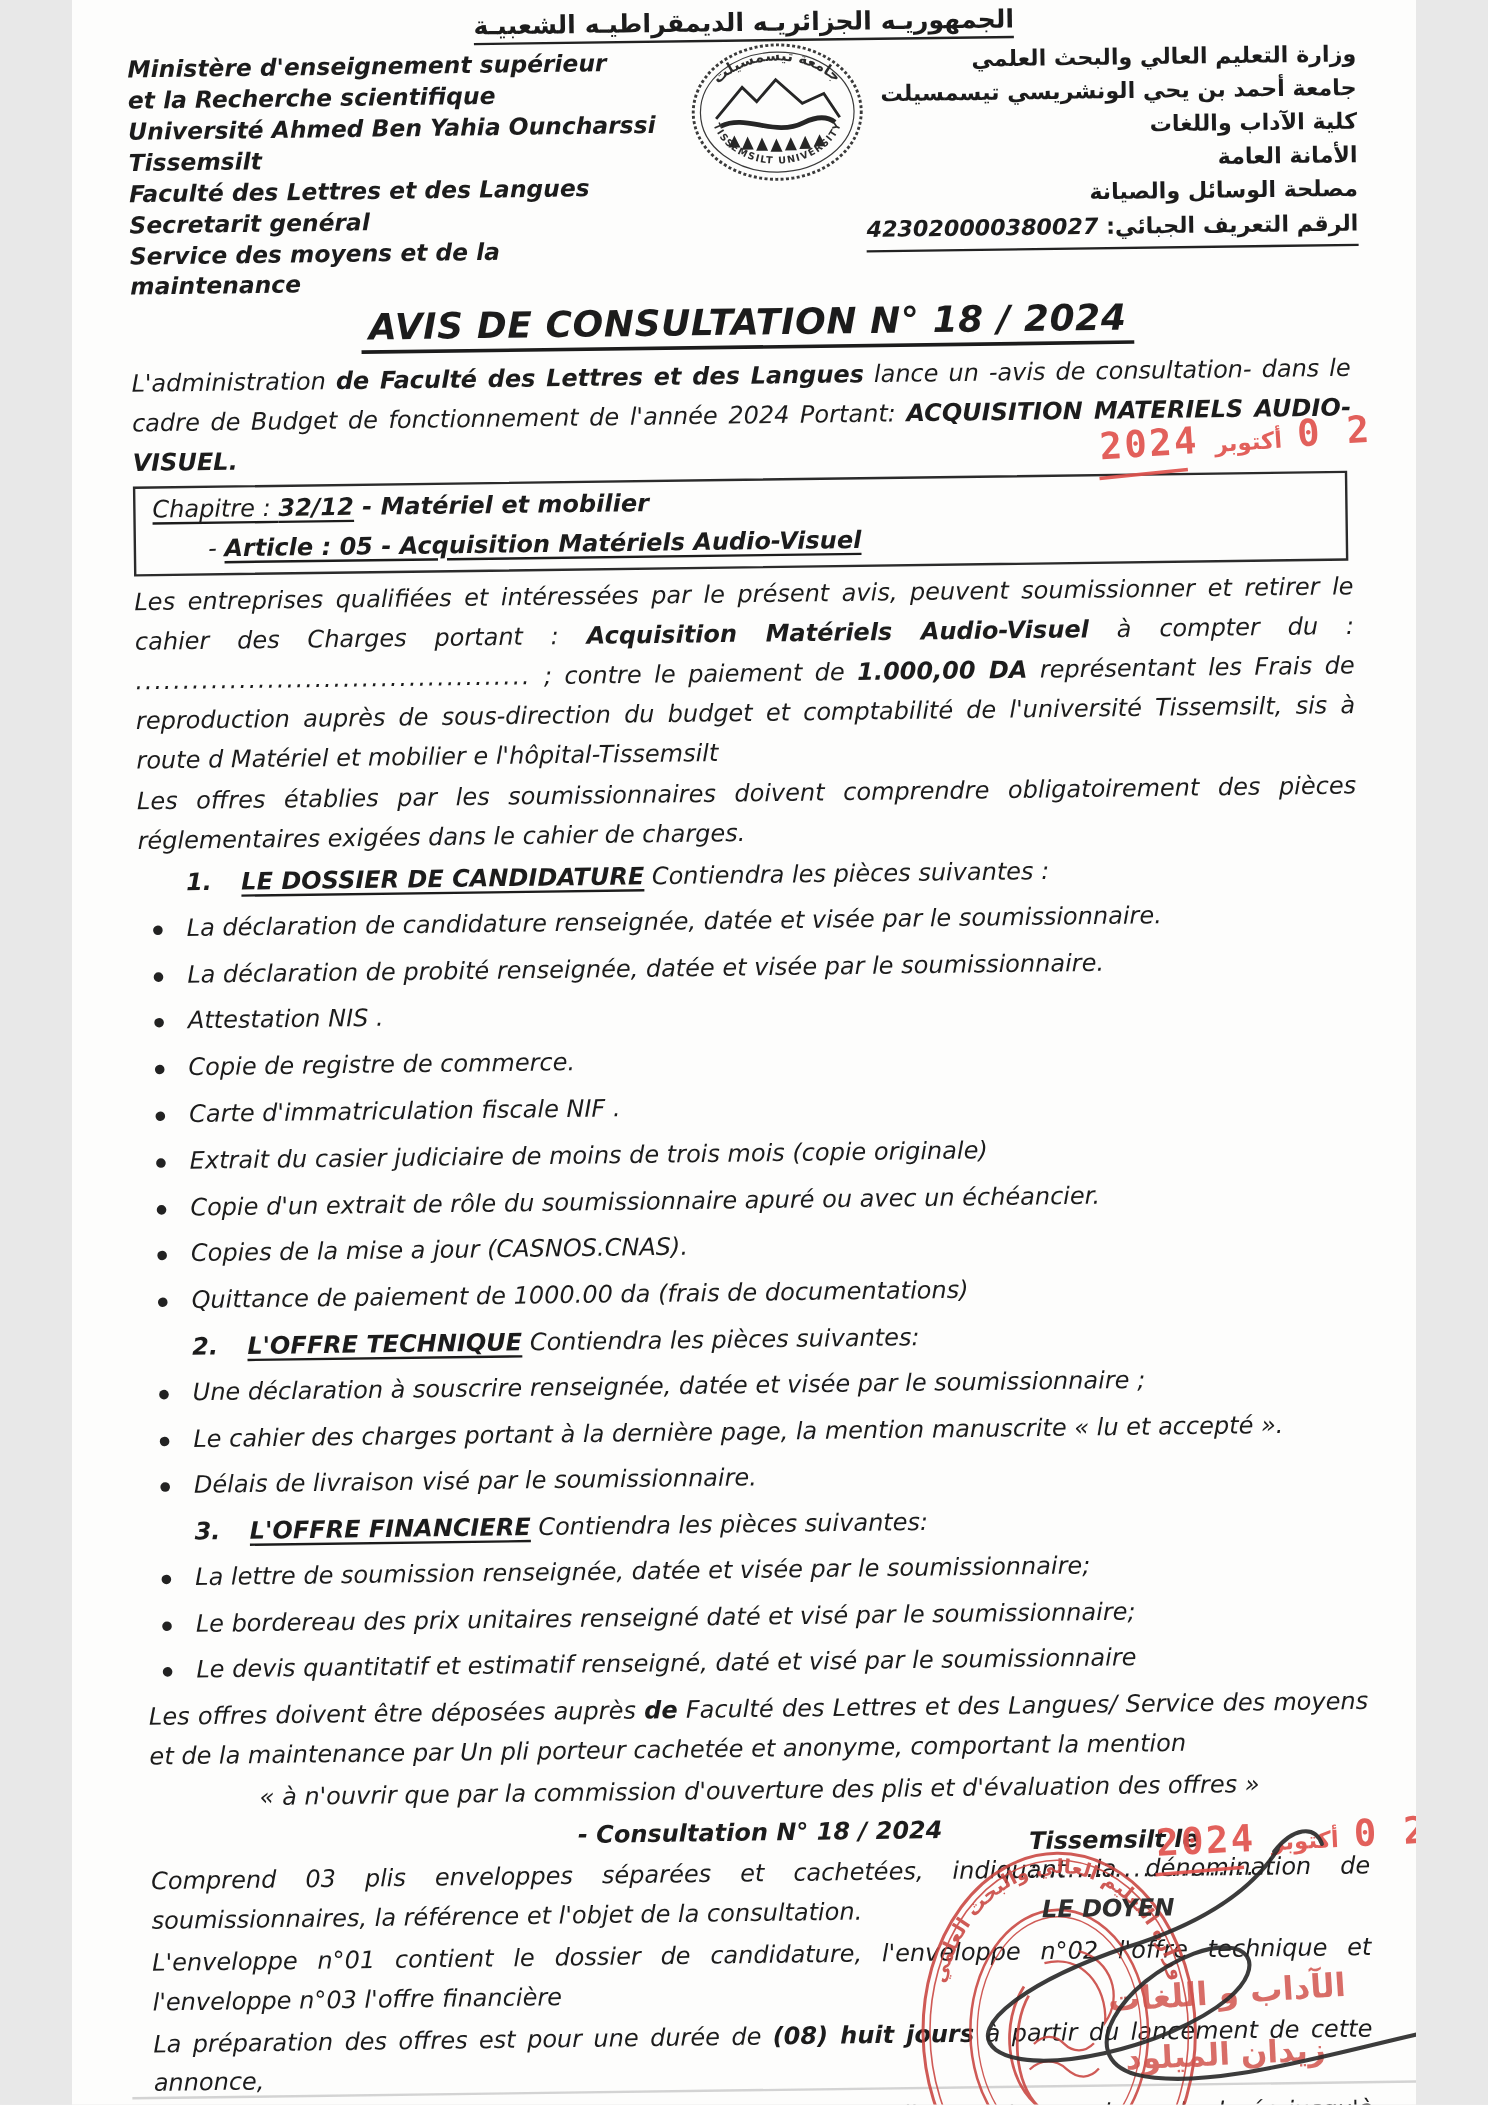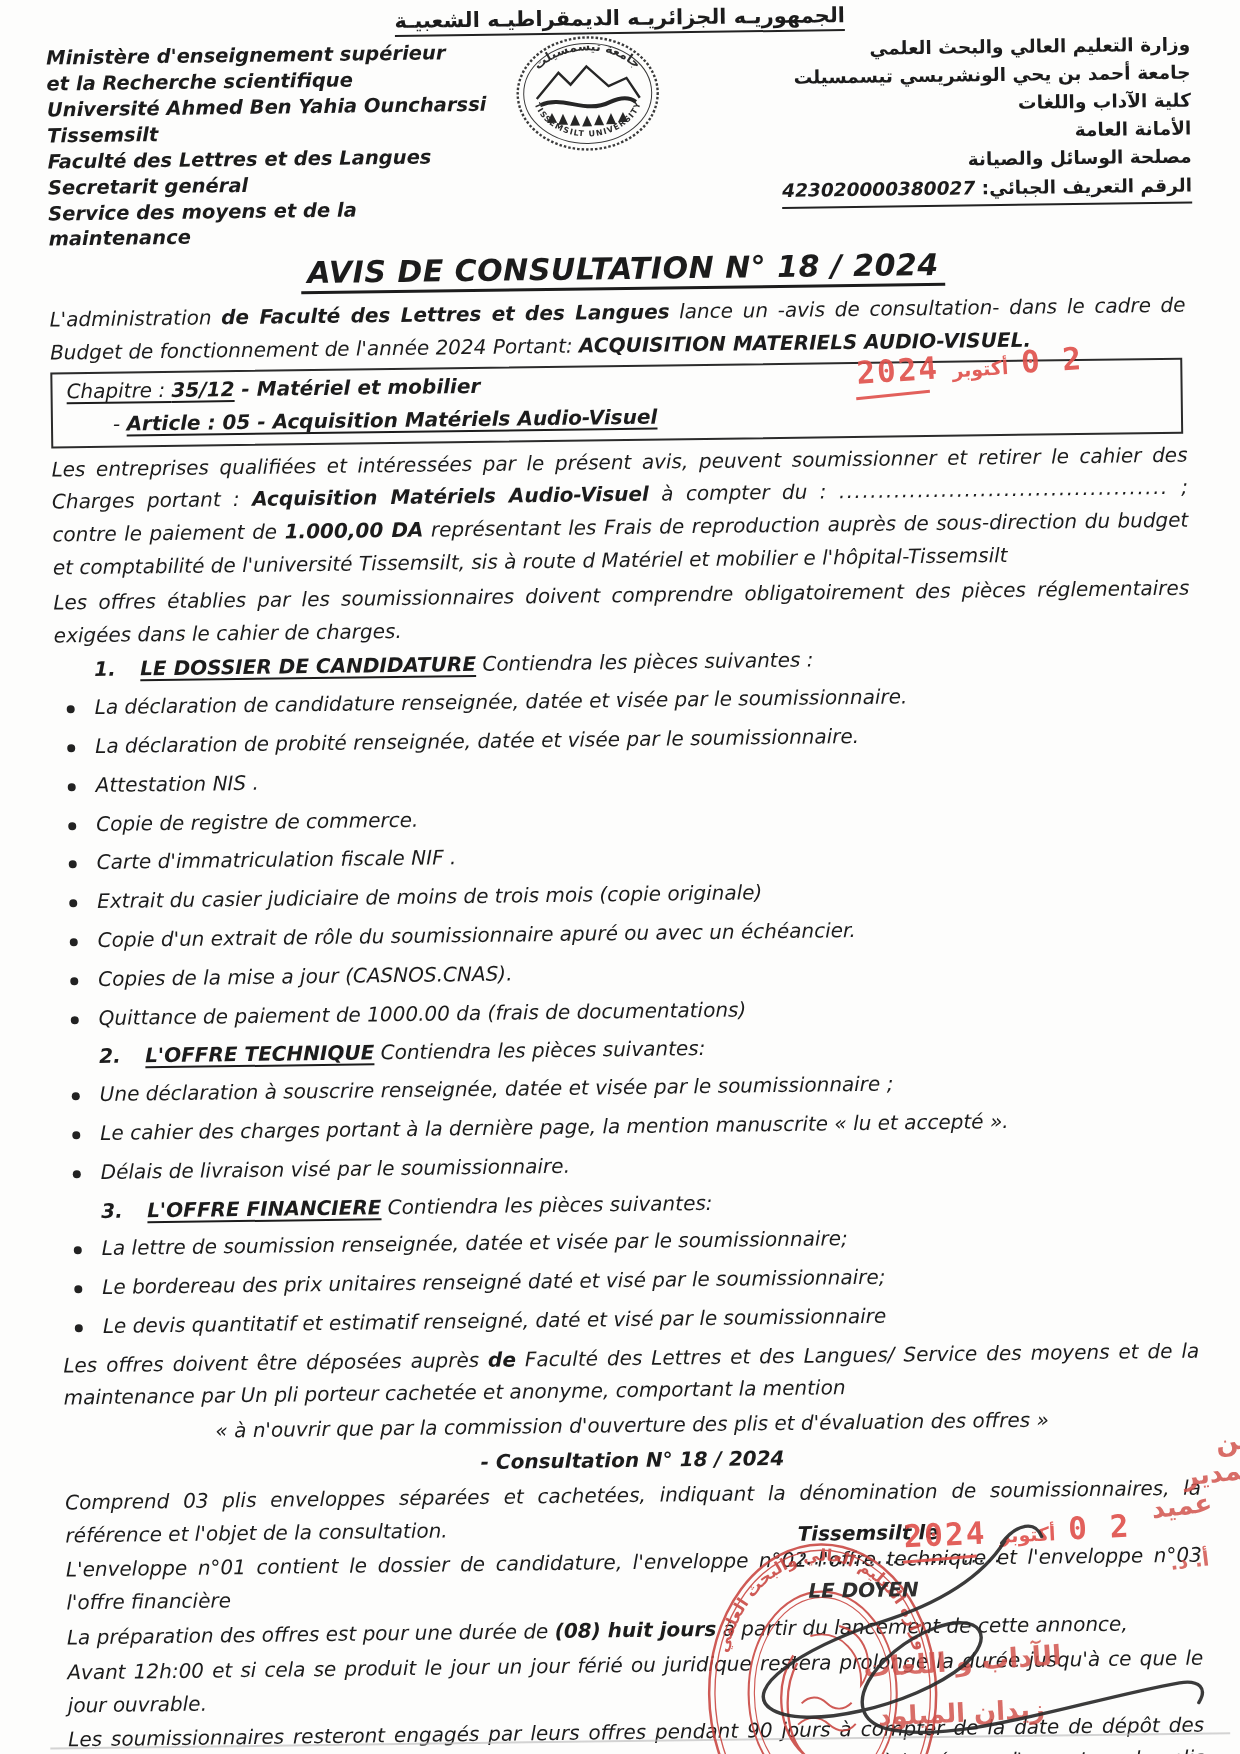--- a/index.html
+++ b/index.html
@@ -1,17 +1,17 @@
 <!DOCTYPE html>
 <html><head>
 <meta charset="utf-8">
 <style>
   html,body{margin:0;padding:0;background:#e8e8e8;}
   .page{
-    position:relative;width:1240px;height:1754px;margin:0 auto;
+    position:relative;width:1120px;height:1754px;margin:0 auto;
     background:#fdfdfc;color:#1c1c1c;overflow:hidden;
     font-family:"DejaVu Sans",sans-serif;
   }
   .tilt{position:absolute;inset:0;transform:rotate(-0.75deg);transform-origin:620px 40px;}
 
   
   .ar-top{
     text-align:center;font-weight:bold;font-size:21px;direction:rtl;
     padding-top:6px;
   }
@@ -115,21 +115,21 @@
 
     <div class="title">
       <span>AVIS DE CONSULTATION  N° 18 / 2024</span>
     </div>
 
     <div class="body">
 
       <p><span>L'administration </span><b>de Faculté des Lettres et des Langues</b><span> lance un -avis de consultation- dans le cadre de Budget de fonctionnement de l'année 2024 Portant:  </span><b>ACQUISITION MATERIELS AUDIO-VISUEL.</b></p>
 
       <div class="box">
-        <div><span class="u"><span>Chapitre : </span><b>35/12</b></span><b> - Matériel et mobilier</b></div>
+        <div><span class="u"><span>Chapitre : </span><b>32/12</b></span><b> - Matériel et mobilier</b></div>
         <div class="l2"><span>-   </span><b class="u">Article : 05 - Acquisition Matériels Audio-Visuel</b></div>
       </div>
 
       <p><span>Les entreprises qualifiées et intéressées par le présent avis, peuvent soumissionner et retirer le cahier des Charges portant : </span><b>Acquisition Matériels Audio-Visuel</b><span> à compter du : </span><span class="dots">..........................................</span><span> ; contre le paiement de </span><b>1.000,00 DA</b><span> représentant les Frais de reproduction auprès de sous-direction du budget et comptabilité de l'université Tissemsilt, sis à route d Matériel et mobilier e l'hôpital-Tissemsilt</span></p>
 
       <p>Les offres établies par les soumissionnaires doivent comprendre obligatoirement des pièces réglementaires exigées dans le cahier de charges.</p>
 
       <div class="sec"><span class="num">1.</span><span class="t">LE DOSSIER DE CANDIDATURE</span><span> Contiendra les pièces suivantes :</span></div>
 
       <div class="bul">

